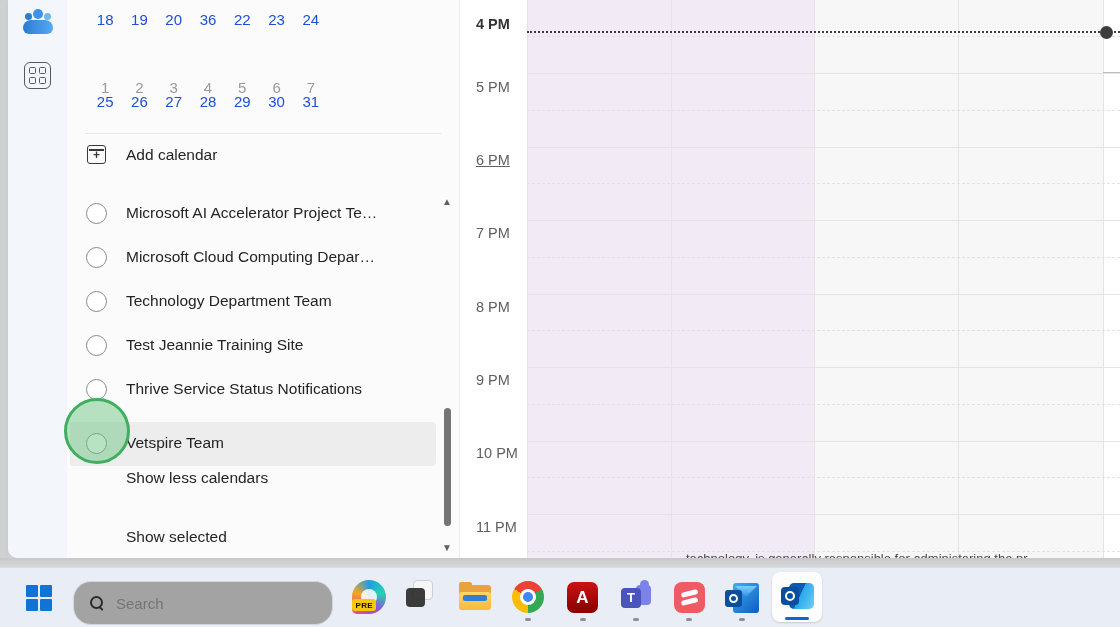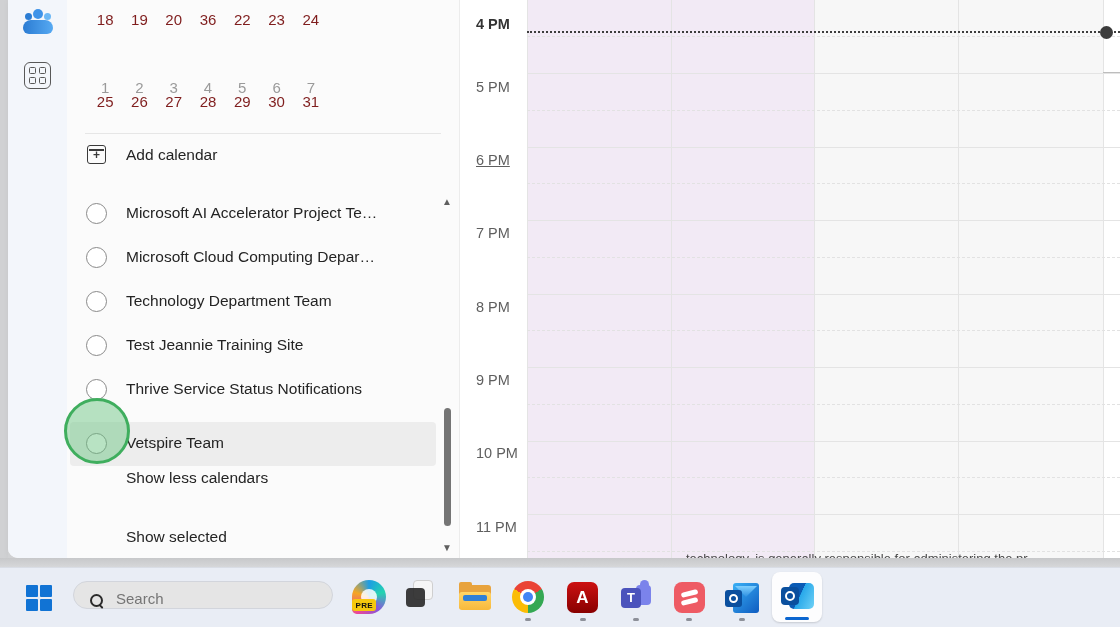--- a/index.html
+++ b/index.html
@@ -21,21 +21,21 @@
   .people-ic .h3{width:7px;height:7px;left:22px;top:4px;background:#6cb8f5;}
   .people-ic .bod{left:1px;top:11px;width:30px;height:14px;border-radius:8px 8px 6px 6px;
       background:linear-gradient(90deg,#2b7cd3,#56a9f2);}
   .grid-ic{width:25px;height:25px;border:1.7px solid #585858;border-radius:6px;
       display:grid;grid-template-columns:7px 7px;grid-template-rows:7px 7px;gap:3px;
       align-content:center;justify-content:center;}
   .grid-ic b{border:1.5px solid #585858;border-radius:1.5px;}
 
   
   .mini-row{left:88px;width:240px;height:34px;display:flex;}
-  .mini-row span{width:34.3px;text-align:center;line-height:34px;font-size:15px;color:#7f1d1d;cursor:default;}
+  .mini-row span{width:34.3px;text-align:center;line-height:34px;font-size:15px;color:#1d4ed8;cursor:default;}
   .mini-row.muted span{color:#9a9a9a;}
 
   .divider{left:85px;top:133px;width:356px;height:1px;background:#e6e6e6;}
 
   
   .addcal-ic{left:87px;top:145px;width:17px;height:17px;border:1.7px solid #3a3a3a;border-radius:3px;}
   .addcal-ic::before{content:"";position:absolute;left:1px;right:1px;top:3px;height:1.6px;background:#3a3a3a;}
   .addcal-ic::after{content:"+";position:absolute;left:0;right:0;top:3px;bottom:0;
       font-size:12px;line-height:13px;text-align:center;color:#3a3a3a;font-weight:bold;}
   .label{font-size:15.5px;color:#242424;white-space:nowrap;}
@@ -66,22 +66,22 @@
   
   .annot{left:64px;top:398px;width:66px;height:66px;border-radius:50%;
       background:rgba(106,196,130,.48);border:3px solid #3fae5e;box-sizing:border-box;}
 
   
   .strip{left:0;top:558px;width:1120px;height:9px;background:linear-gradient(#c7c8ca,#d6d7d9);}
   .taskbar{left:0;top:567px;width:1120px;height:60px;background:#e9edf5;border-top:1px solid #d9dde5;box-sizing:border-box;}
   .start{left:26px;top:585px;width:28px;height:28px;display:grid;grid-template-columns:12px 12px;
       grid-template-rows:12px 12px;gap:2px;cursor:pointer;}
   .start b{background:#1173d4;border-radius:1px;}
-  .search-pill{left:73px;top:581px;width:260px;height:28px;background:#e5e5e5;border:1px solid #d2d5dc;
-      border-radius:18px;box-sizing:border-box;display:flex;align-items:flex-end;cursor:text;}
+  .search-pill{left:73px;top:581px;width:260px;height:44px;background:#a3a3a3;border:1px solid #d2d5dc;
+      border-radius:18px;box-sizing:border-box;display:flex;align-items:center;cursor:text;}
   .mag{position:relative;width:14px;height:14px;margin:0 10px 0 16px;}
   .mag::before{content:"";position:absolute;left:0;top:0;width:9px;height:9px;border:2px solid #2b2b2b;border-radius:50%;}
   .mag::after{content:"";position:absolute;left:10px;top:10px;width:5px;height:2px;background:#2b2b2b;
       transform:rotate(45deg);transform-origin:0 0;border-radius:2px;}
   .search-pill input{border:none;outline:none;background:transparent;font-size:15px;color:#444;
       font-family:"Liberation Sans",sans-serif;width:170px;}
   .tb-ic{top:580px;width:34px;height:34px;cursor:pointer;}
   .run-dot{top:618px;width:6px;height:3px;background:#8d9099;border-radius:2px;}
 
   .copilot{border-radius:50% 50% 50% 14%;

